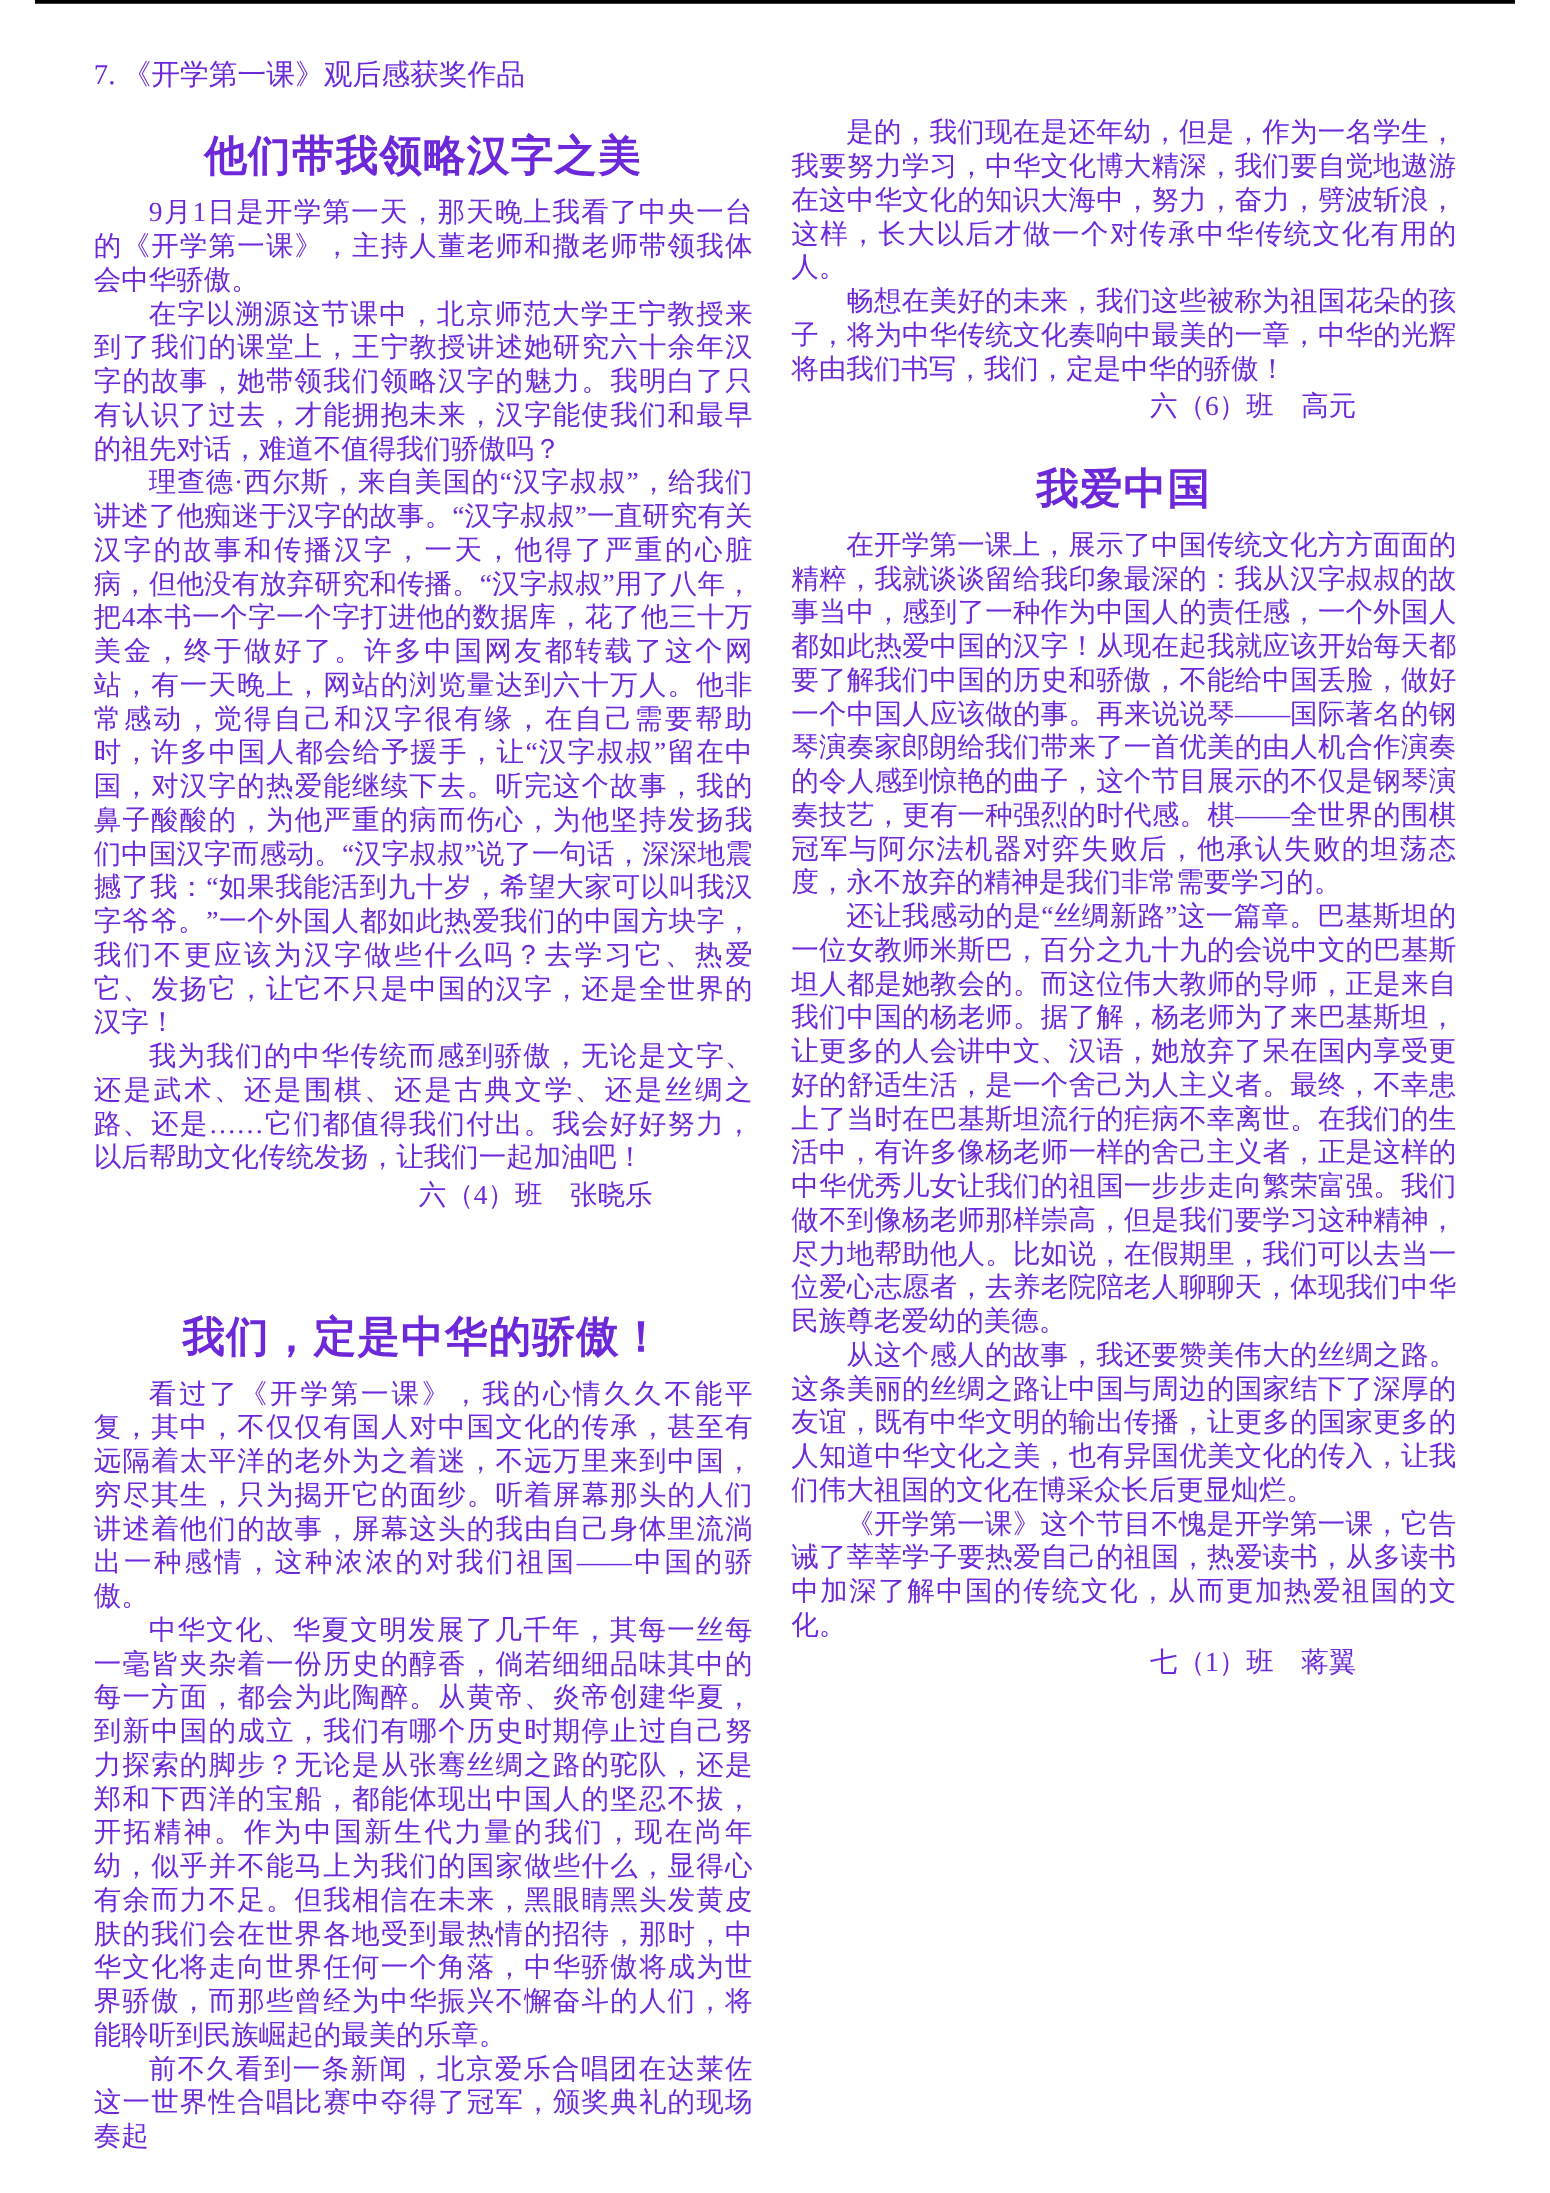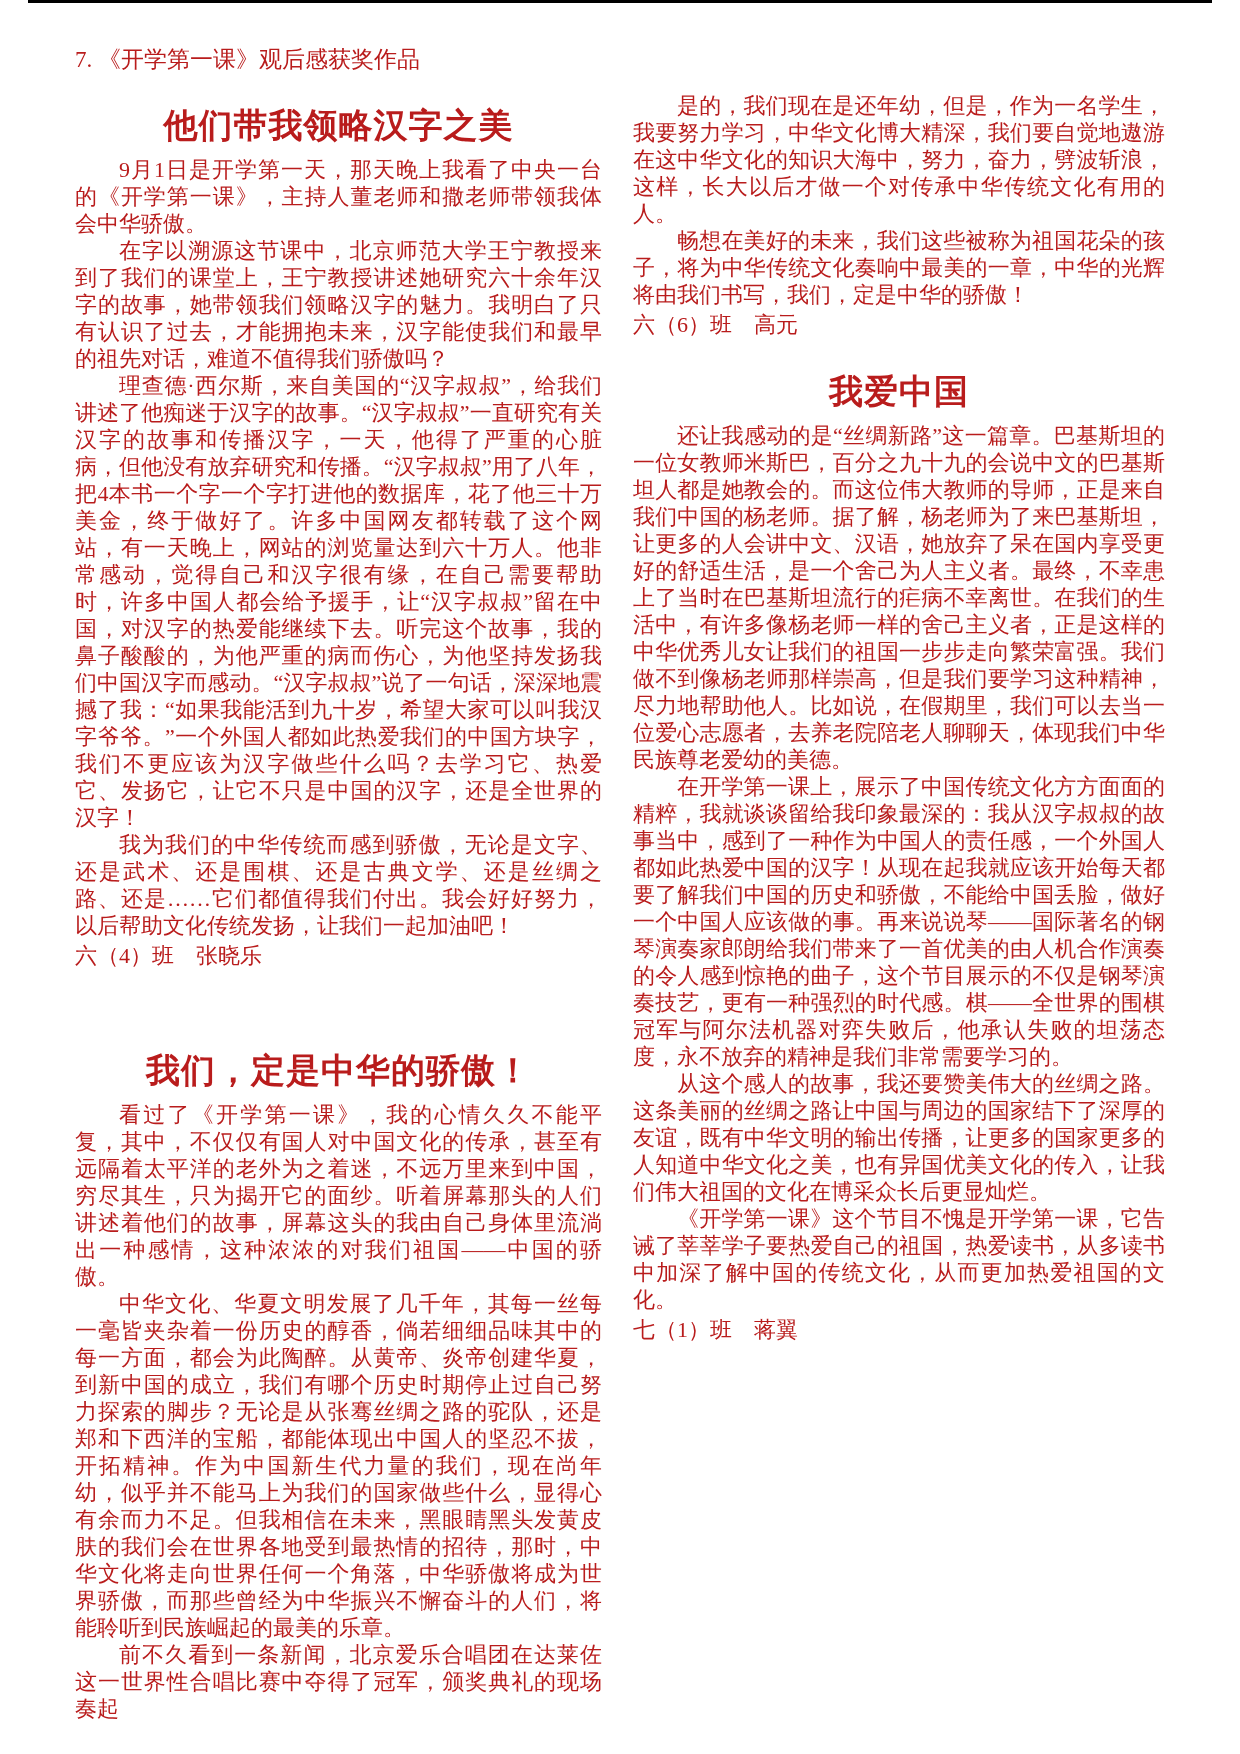--- a/index.html
+++ b/index.html
@@ -1,21 +1,21 @@
 <!DOCTYPE html>
 <html><head>
 <meta charset="utf-8">
 <style>
   html, body { margin: 0; padding: 0; background: #ffffff; }
   .page {
     position: relative;
     width: 1240px;
     height: 1754px;
     background: #ffffff;
-    color: #b91c1c;
+    color: #6d28d9;
     font-family: "Liberation Serif", "DejaVu Serif", serif;
     overflow: hidden;
   }
   .top-rule {
     position: absolute;
     top: 0;
     left: 28px;
     width: 1184px;
     height: 3px;
     background: #000000;
@@ -46,21 +46,21 @@
   .essay-title.spaced { margin-top: 82px; }
   .essay-title.spaced-sm { margin-top: 34px; }
   p.body-para {
     margin: 0;
     text-align: justify;
     text-indent: 2em;
   }
   p.body-para.cont { text-indent: 0; }
   p.signature {
     margin: 3px 0 0 0;
-    text-align: left;
+    text-align: right;
     padding-right: 80px;
   }
 </style>
 </head>
 <body>
 
 <div class="page">
   <div class="top-rule"></div>
 
   <div class="page-header">7. 《开学第一课》观后感获奖作品</div>
@@ -78,19 +78,19 @@
     <p class="body-para">中华文化、华夏文明发展了几千年，其每一丝每一毫皆夹杂着一份历史的醇香，倘若细细品味其中的每一方面，都会为此陶醉。从黄帝、炎帝创建华夏，到新中国的成立，我们有哪个历史时期停止过自己努力探索的脚步？无论是从张骞丝绸之路的驼队，还是郑和下西洋的宝船，都能体现出中国人的坚忍不拔，开拓精神。作为中国新生代力量的我们，现在尚年幼，似乎并不能马上为我们的国家做些什么，显得心有余而力不足。但我相信在未来，黑眼睛黑头发黄皮肤的我们会在世界各地受到最热情的招待，那时，中华文化将走向世界任何一个角落，中华骄傲将成为世界骄傲，而那些曾经为中华振兴不懈奋斗的人们，将能聆听到民族崛起的最美的乐章。</p>
     <p class="body-para">前不久看到一条新闻，北京爱乐合唱团在达莱佐这一世界性合唱比赛中夺得了冠军，颁奖典礼的现场奏起</p>
   </div>
 
   <div class="col col-right">
     <p class="body-para">是的，我们现在是还年幼，但是，作为一名学生，我要努力学习，中华文化博大精深，我们要自觉地遨游在这中华文化的知识大海中，努力，奋力，劈波斩浪，这样，长大以后才做一个对传承中华传统文化有用的人。</p>
     <p class="body-para">畅想在美好的未来，我们这些被称为祖国花朵的孩子，将为中华传统文化奏响中最美的一章，中华的光辉将由我们书写，我们，定是中华的骄傲！</p>
     <p class="signature">六（6）班　高元</p>
 
     <h2 class="essay-title spaced-sm">我爱中国</h2>
+    <p class="body-para">在开学第一课上，展示了中国传统文化方方面面的精粹，我就谈谈留给我印象最深的：我从汉字叔叔的故事当中，感到了一种作为中国人的责任感，一个外国人都如此热爱中国的汉字！从现在起我就应该开始每天都要了解我们中国的历史和骄傲，不能给中国丢脸，做好一个中国人应该做的事。再来说说琴——国际著名的钢琴演奏家郎朗给我们带来了一首优美的由人机合作演奏的令人感到惊艳的曲子，这个节目展示的不仅是钢琴演奏技艺，更有一种强烈的时代感。棋——全世界的围棋冠军与阿尔法机器对弈失败后，他承认失败的坦荡态度，永不放弃的精神是我们非常需要学习的。</p>
     <p class="body-para">还让我感动的是“丝绸新路”这一篇章。巴基斯坦的一位女教师米斯巴，百分之九十九的会说中文的巴基斯坦人都是她教会的。而这位伟大教师的导师，正是来自我们中国的杨老师。据了解，杨老师为了来巴基斯坦，让更多的人会讲中文、汉语，她放弃了呆在国内享受更好的舒适生活，是一个舍己为人主义者。最终，不幸患上了当时在巴基斯坦流行的疟病不幸离世。在我们的生活中，有许多像杨老师一样的舍己主义者，正是这样的中华优秀儿女让我们的祖国一步步走向繁荣富强。我们做不到像杨老师那样崇高，但是我们要学习这种精神，尽力地帮助他人。比如说，在假期里，我们可以去当一位爱心志愿者，去养老院陪老人聊聊天，体现我们中华民族尊老爱幼的美德。</p>
-    <p class="body-para">在开学第一课上，展示了中国传统文化方方面面的精粹，我就谈谈留给我印象最深的：我从汉字叔叔的故事当中，感到了一种作为中国人的责任感，一个外国人都如此热爱中国的汉字！从现在起我就应该开始每天都要了解我们中国的历史和骄傲，不能给中国丢脸，做好一个中国人应该做的事。再来说说琴——国际著名的钢琴演奏家郎朗给我们带来了一首优美的由人机合作演奏的令人感到惊艳的曲子，这个节目展示的不仅是钢琴演奏技艺，更有一种强烈的时代感。棋——全世界的围棋冠军与阿尔法机器对弈失败后，他承认失败的坦荡态度，永不放弃的精神是我们非常需要学习的。</p>
     <p class="body-para">从这个感人的故事，我还要赞美伟大的丝绸之路。这条美丽的丝绸之路让中国与周边的国家结下了深厚的友谊，既有中华文明的输出传播，让更多的国家更多的人知道中华文化之美，也有异国优美文化的传入，让我们伟大祖国的文化在博采众长后更显灿烂。</p>
     <p class="body-para">《开学第一课》这个节目不愧是开学第一课，它告诫了莘莘学子要热爱自己的祖国，热爱读书，从多读书中加深了解中国的传统文化，从而更加热爱祖国的文化。</p>
     <p class="signature">七（1）班　蒋翼</p>
   </div>
 </div>
 
 </body></html>

